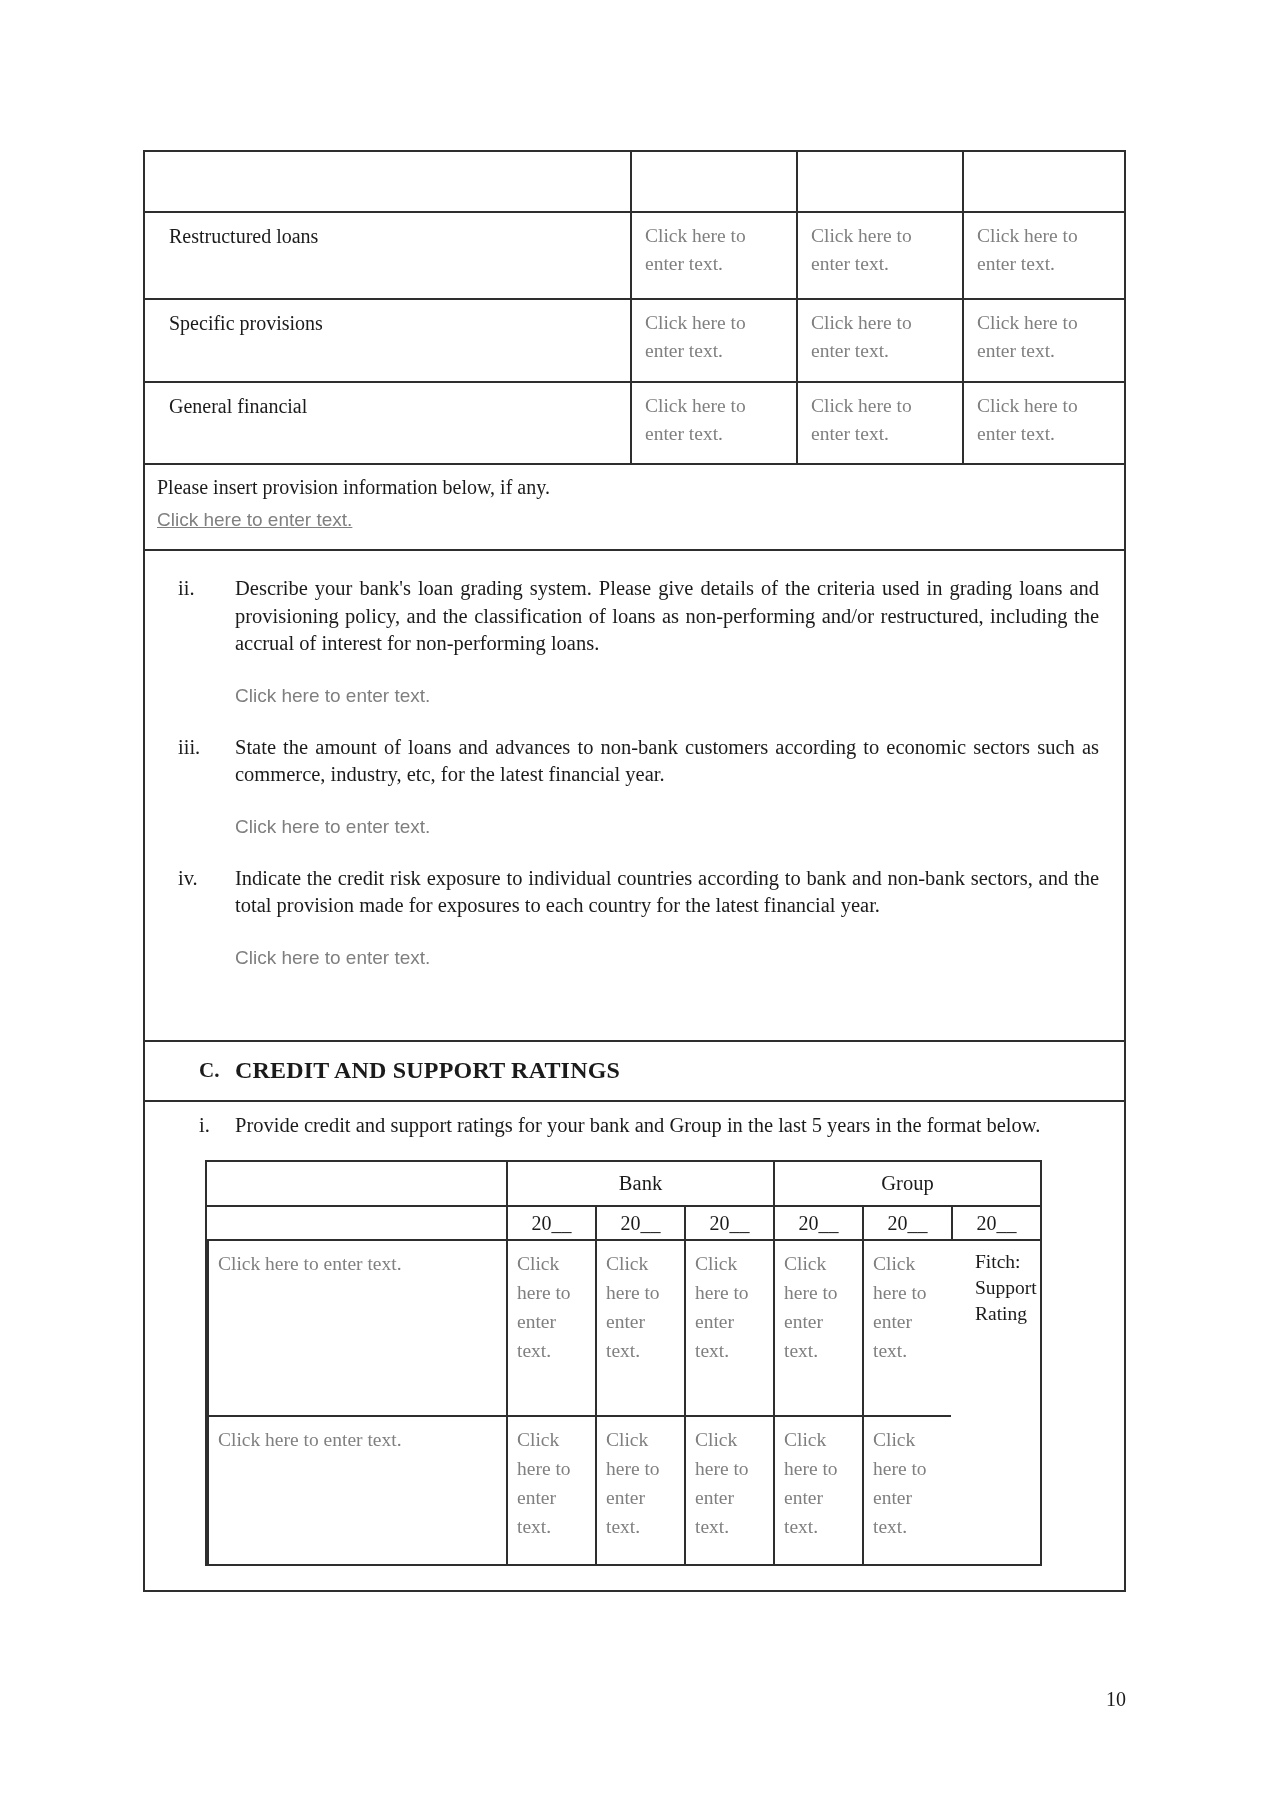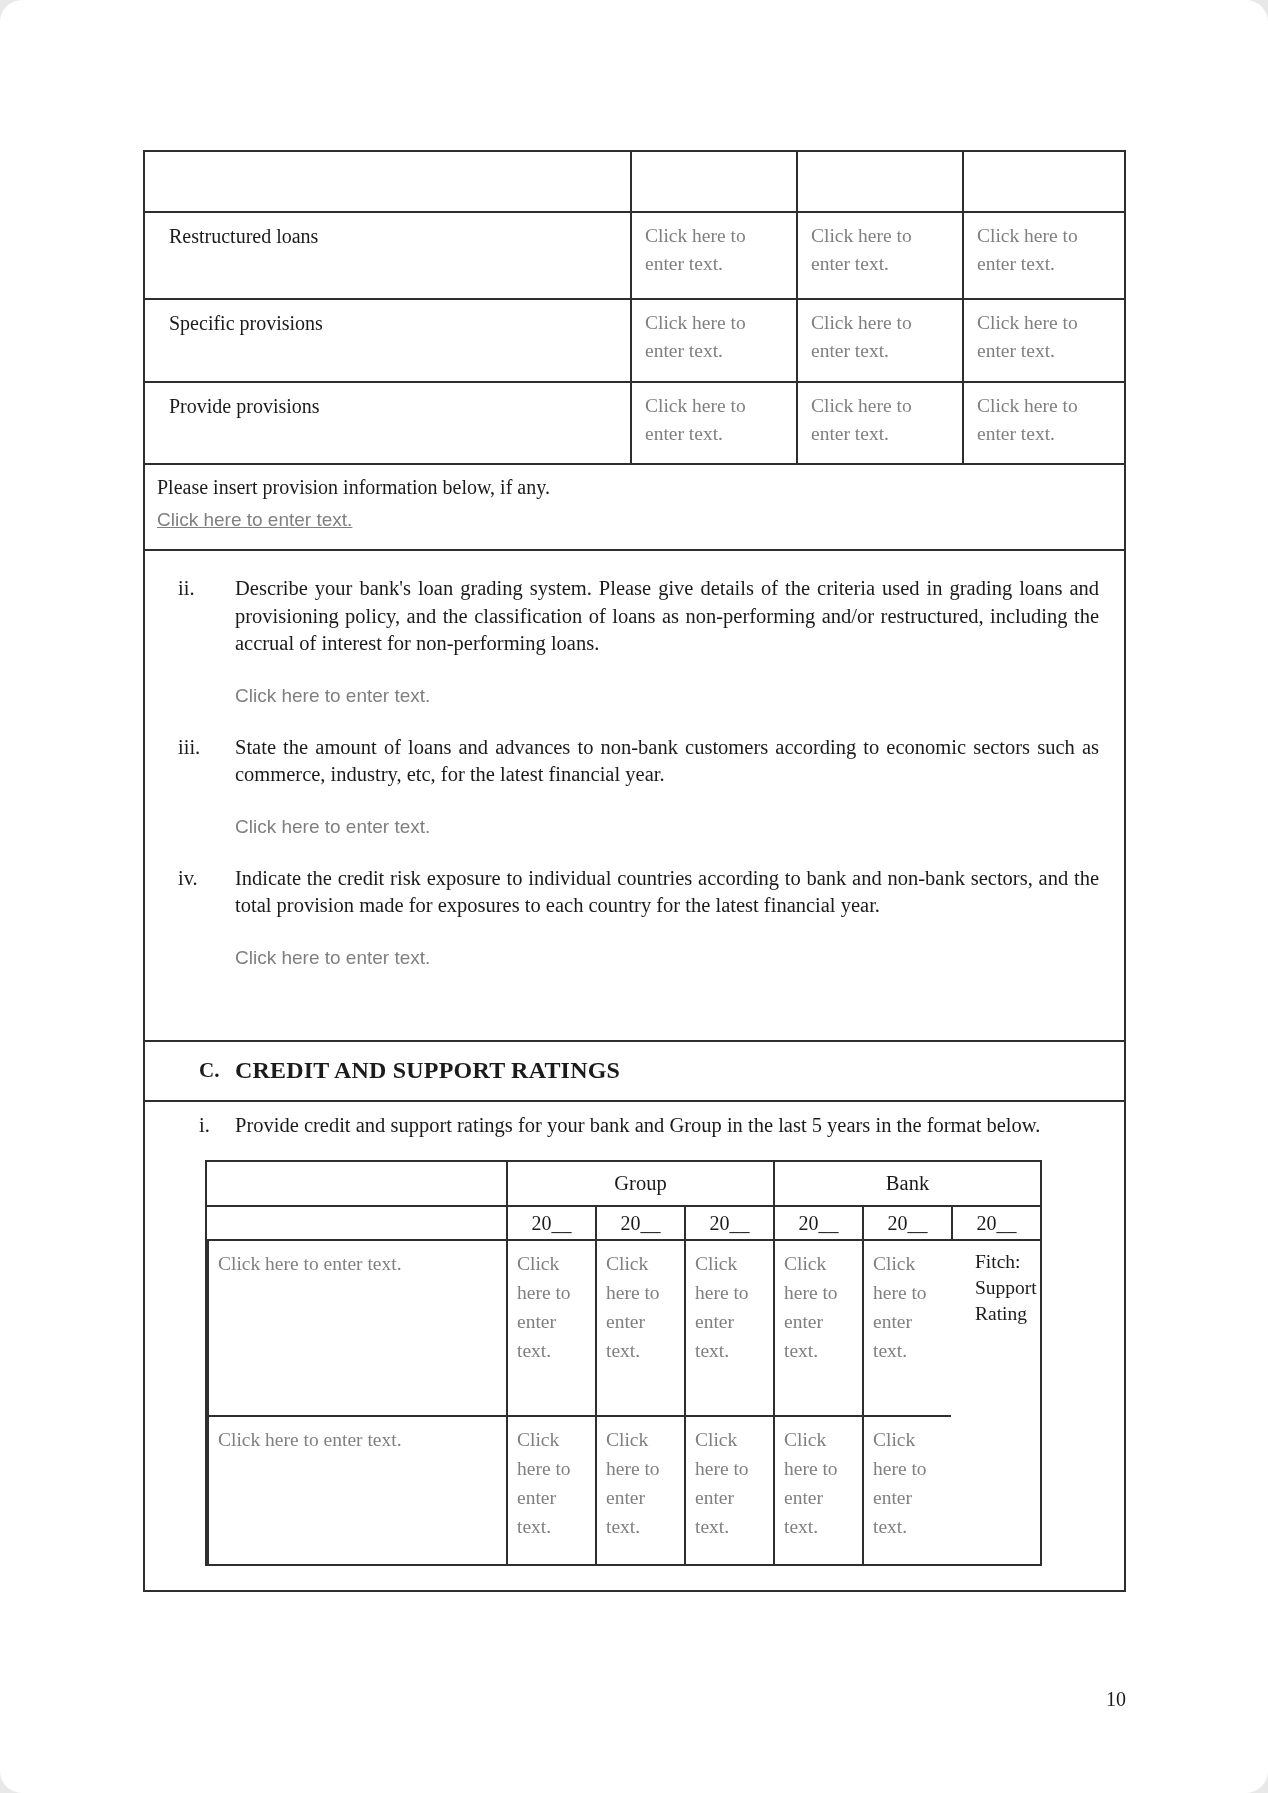--- a/index.html
+++ b/index.html
@@ -3,21 +3,20 @@
 <meta charset="utf-8">
 <style>
   html,body{margin:0;padding:0;background:#e8e8e8;}
   .page{
     position:relative;
     width:1268px;height:1793px;
     background:#ffffff;
     font-family:"Liberation Serif", serif;
     color:#1b1b1b;
     overflow:hidden;
-    border-radius:22px;
   }
   .content{
     position:absolute;left:143px;top:150px;width:983px;
   }
   .box{
     box-sizing:border-box;
     border:2px solid #2e2e2e;
     margin-top:-2px;
     background:#ffffff;
   }
@@ -136,21 +135,21 @@
       <div class="cell bt rowlabel">Restructured loans</div>
       <div class="cell bt bl ph-serif">Click here to enter text.</div>
       <div class="cell bt bl ph-serif">Click here to enter text.</div>
       <div class="cell bt bl ph-serif">Click here to enter text.</div>
 
       <div class="cell bt rowlabel">Specific provisions</div>
       <div class="cell bt bl ph-serif">Click here to enter text.</div>
       <div class="cell bt bl ph-serif">Click here to enter text.</div>
       <div class="cell bt bl ph-serif">Click here to enter text.</div>
 
-      <div class="cell bt rowlabel">Provide provisions</div>
+      <div class="cell bt rowlabel">General financial</div>
       <div class="cell bt bl ph-serif">Click here to enter text.</div>
       <div class="cell bt bl ph-serif">Click here to enter text.</div>
       <div class="cell bt bl ph-serif">Click here to enter text.</div>
     </div>
 
     <div class="box pleaseBox">
       <div class="prompt">Please insert provision information below, if any.</div>
       <span class="ph-link">Click here to enter text.</span>
     </div>
 
@@ -183,22 +182,22 @@
 
     <div class="box iBox">
       <div class="item-i">
         <div class="num">i.</div>
         <div class="text">Provide credit and support ratings for your bank and Group in the last 5 years in the format below.</div>
       </div>
 
       <div class="gridB">
 
         <div class="cell"></div>
+        <div class="cell bl span3 grp">Bank</div>
         <div class="cell bl span3 grp">Group</div>
-        <div class="cell bl span3 grp">Bank</div>
 
         <div class="cell bt"></div>
         <div class="cell bt bl yr">20__</div>
         <div class="cell bt bl yr">20__</div>
         <div class="cell bt bl yr">20__</div>
         <div class="cell bt bl yr">20__</div>
         <div class="cell bt bl yr">20__</div>
         <div class="cell bt bl yr">20__</div>
 
         <div class="cell bt bl ph-small">Click here to enter text.</div>

